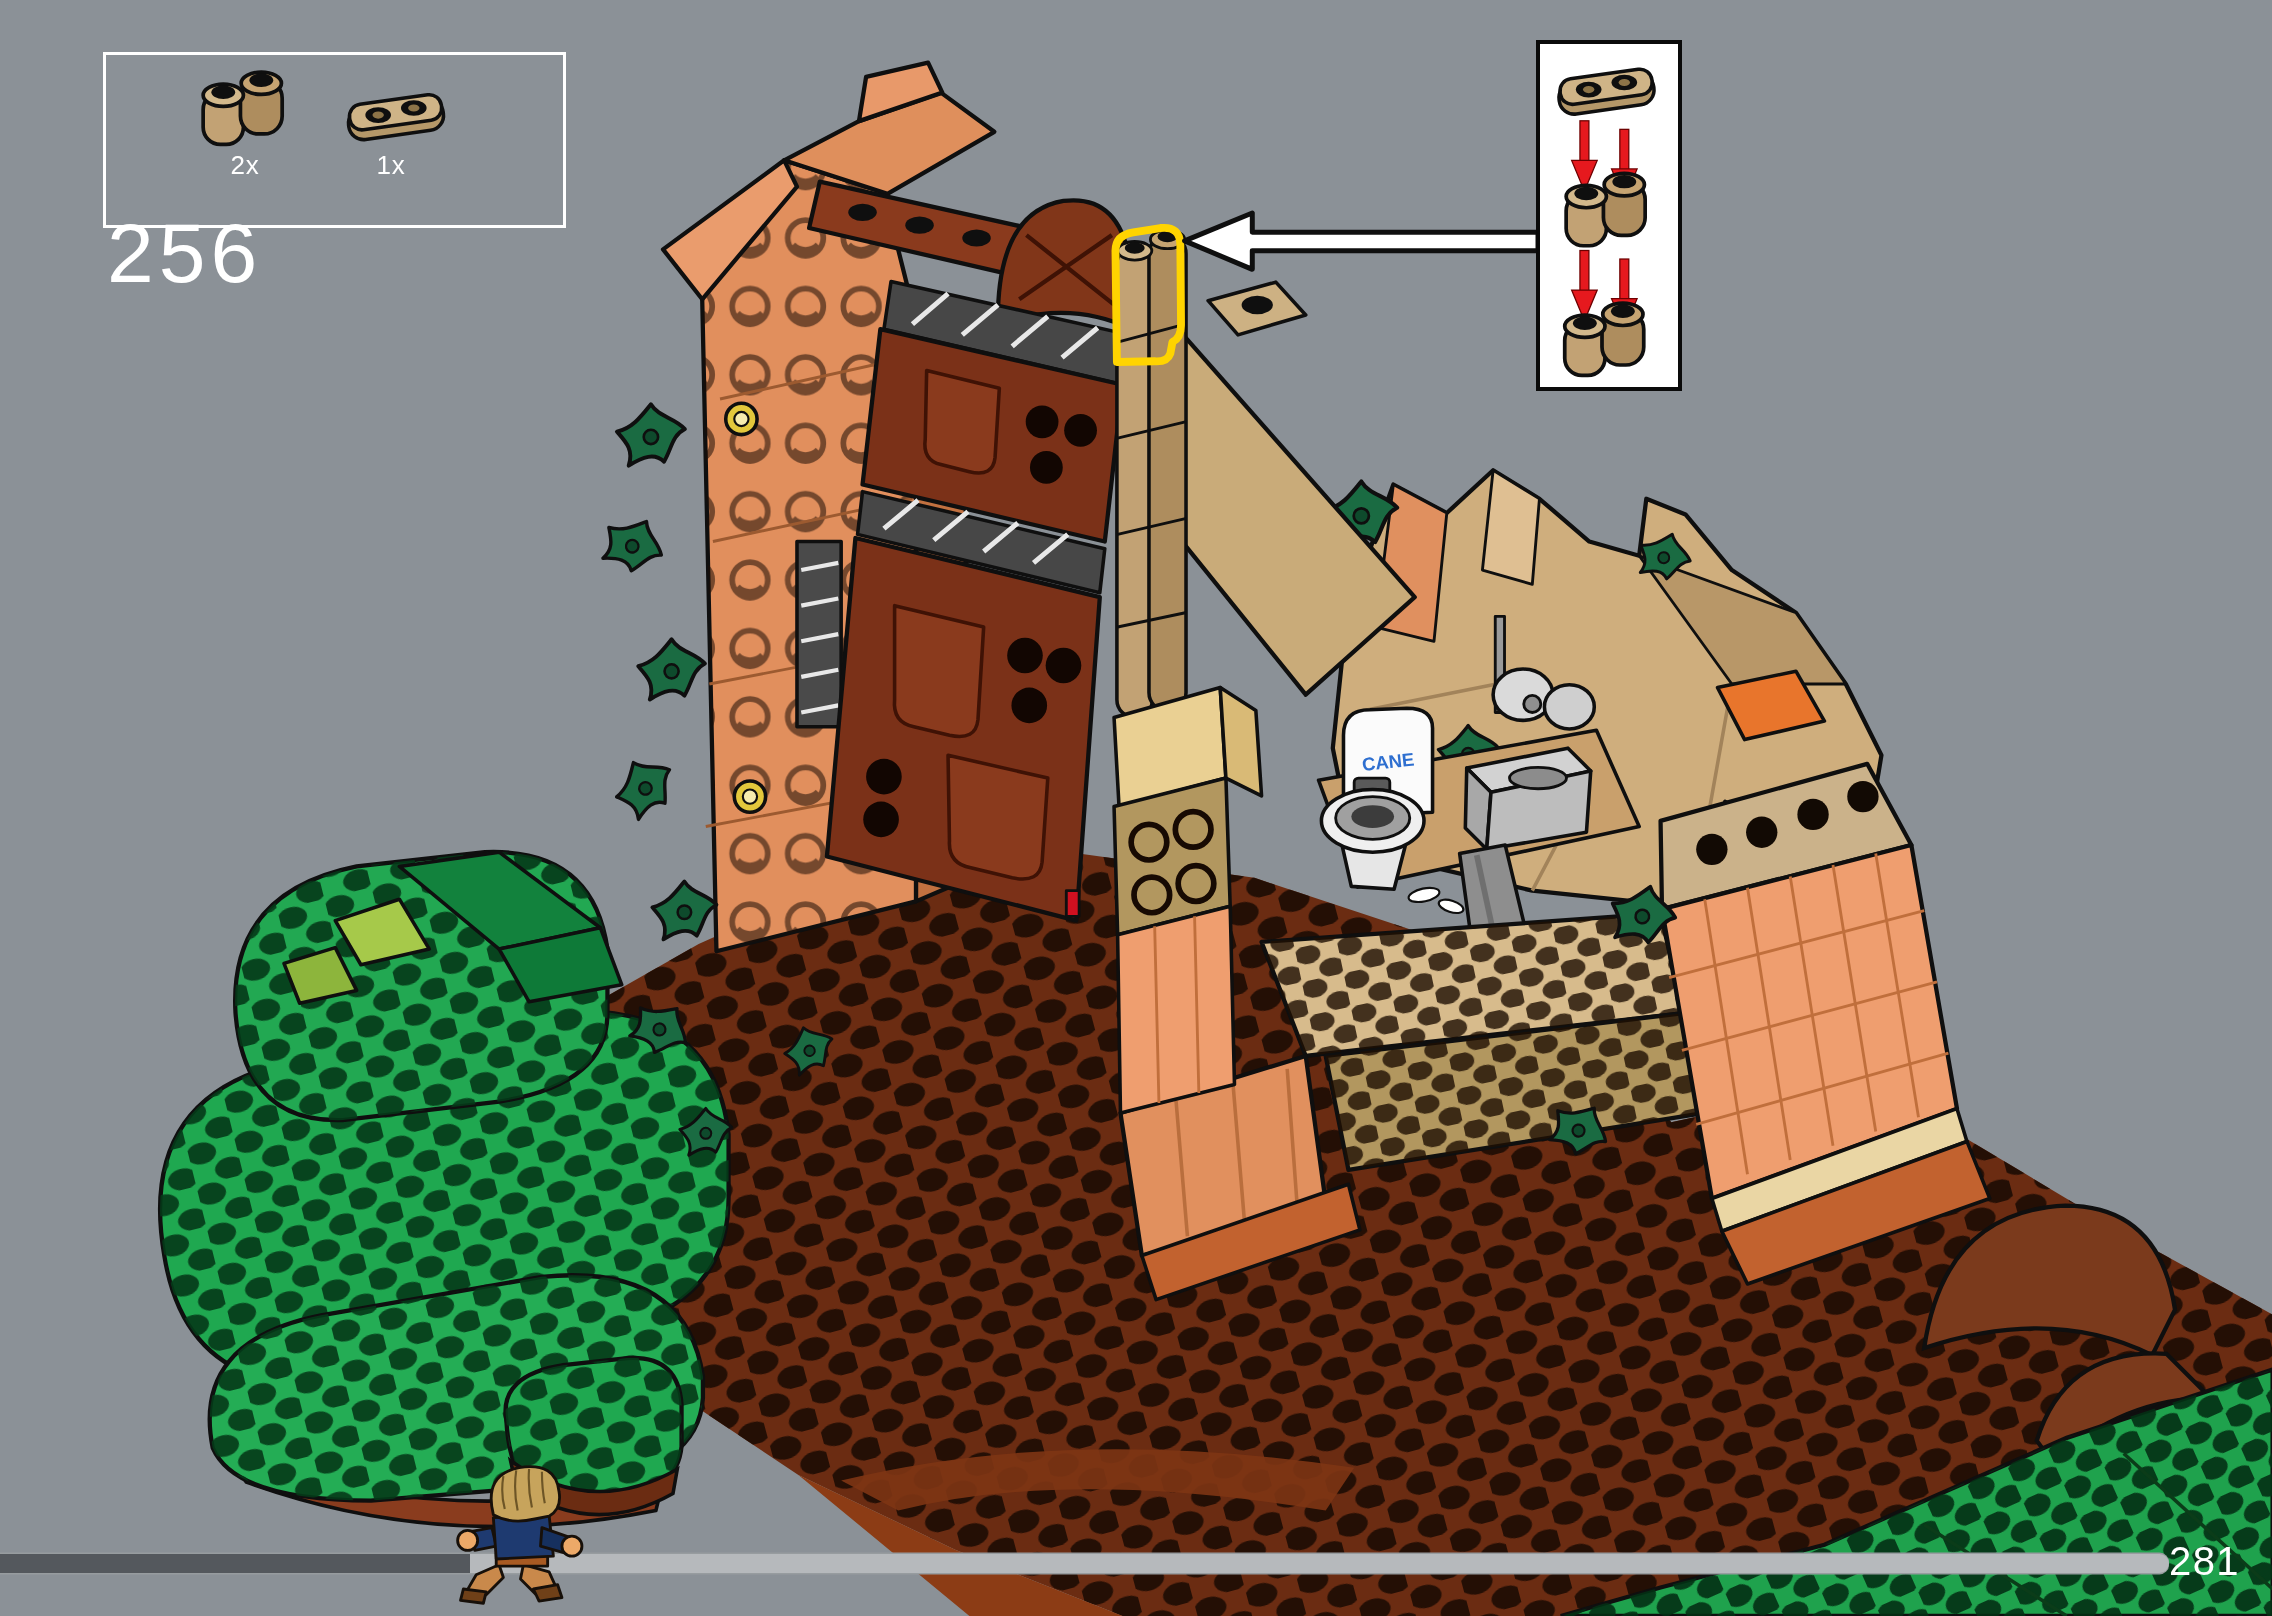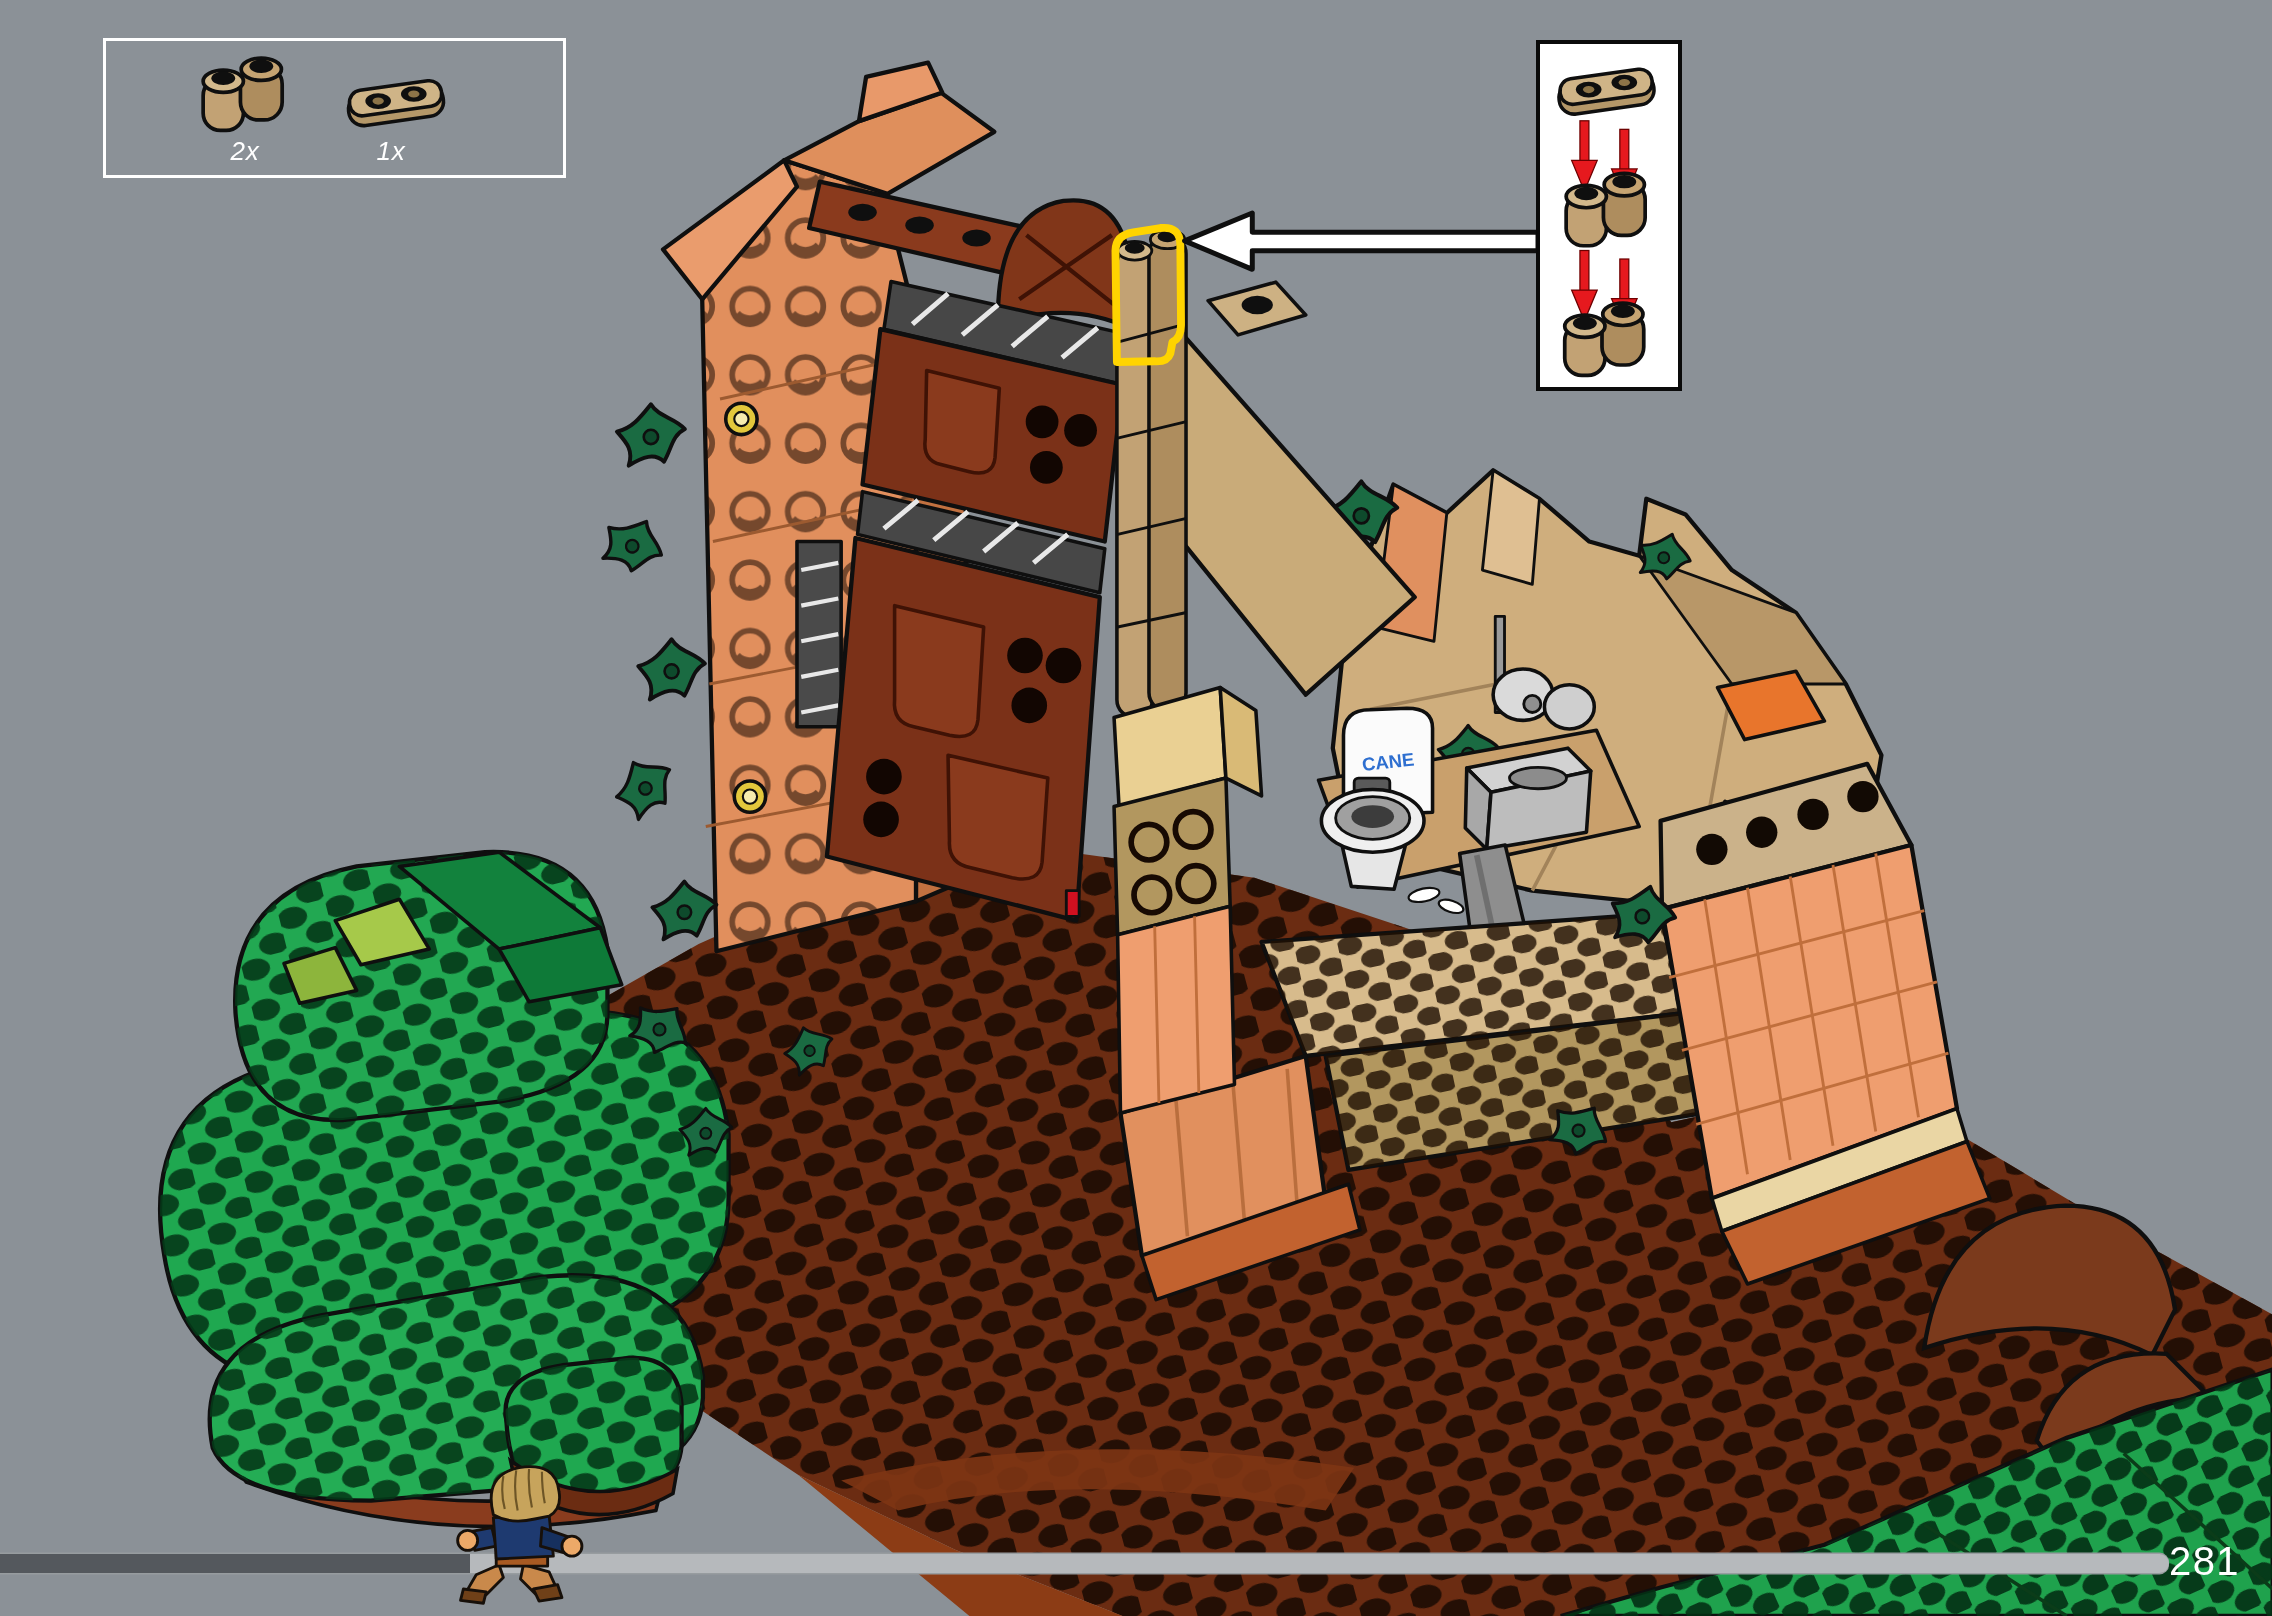--- a/index.html
+++ b/index.html
@@ -1,21 +1,21 @@
 <!DOCTYPE html>
 <html style="font-size:11.4px"><head>
 <meta charset="utf-8">
 <style>
   html,body{margin:0;padding:0;background:#555;}
   #stage{position:relative;width:2273px;height:1616px;background:#8b9197;overflow:hidden;
          font-family:"Liberation Sans",sans-serif;}
   .abs{position:absolute;}
   #scene{left:0;top:0;}
   
-  #parts-box{left:103px;top:38px;width:463px;height:140px;border:3.6px solid #ffffff;box-sizing:border-box;font-style:italic;}
+  #parts-box{left:103px;top:52px;width:463px;height:176px;border:3.6px solid #ffffff;box-sizing:border-box;}
   .part-count{position:absolute;color:#ffffff;font-size:26px;letter-spacing:0.7px;text-align:center;width:100px;}
   
   #step-number{left:107px;top:205px;color:#ffffff;font-size:84px;letter-spacing:5px;font-weight:400;}
   
   #inset-box{left:1536px;top:40px;width:146px;height:351px;background:#ffffff;border:4.3px solid #0a0a0a;box-sizing:border-box;}
   
   #progress-track{left:0;top:1554px;width:2169px;height:19px;background:#b6b9bc;border-radius:0 10px 10px 0;
                   box-shadow:0 -1.4px 0 #979c9f, 0 1.4px 0 #979c9f;}
   #progress-fill{left:0;top:0;width:470px;height:19px;background:#54585d;}
   #minifig{left:449px;top:1459px;}
@@ -279,20 +279,21 @@
 
   <div id="parts-box" class="abs">
     <svg class="abs" style="left:0;top:0" width="456" height="133" viewBox="0 0 640 186">
       <use href="#sym-logbrick" x="128" y="18" width="136" height="116"></use>
       <use href="#sym-roundplate" x="332" y="42" width="150" height="84"></use>
     </svg>
     <div class="part-count" style="left:89px;top:95px;">2x</div>
     <div class="part-count" style="left:235px;top:95px;">1x</div>
   </div>
 
+  <div id="step-number" class="abs">256</div>
 
   <div id="inset-box" class="abs">
     <svg width="138" height="342" viewBox="0 0 193 480">
       <use href="#sym-roundplate" x="18" y="22" width="150" height="84"></use>
       <use href="#sym-redarrow" x="42" y="106" width="40" height="104"></use>
       <use href="#sym-redarrow" x="98" y="118" width="40" height="104"></use>
       <use href="#sym-logbrick" x="28" y="176" width="136" height="116"></use>
       <use href="#sym-redarrow" x="42" y="288" width="40" height="104"></use>
       <use href="#sym-redarrow" x="98" y="300" width="40" height="104"></use>
       <use href="#sym-logbrick" x="26" y="358" width="136" height="116"></use>

